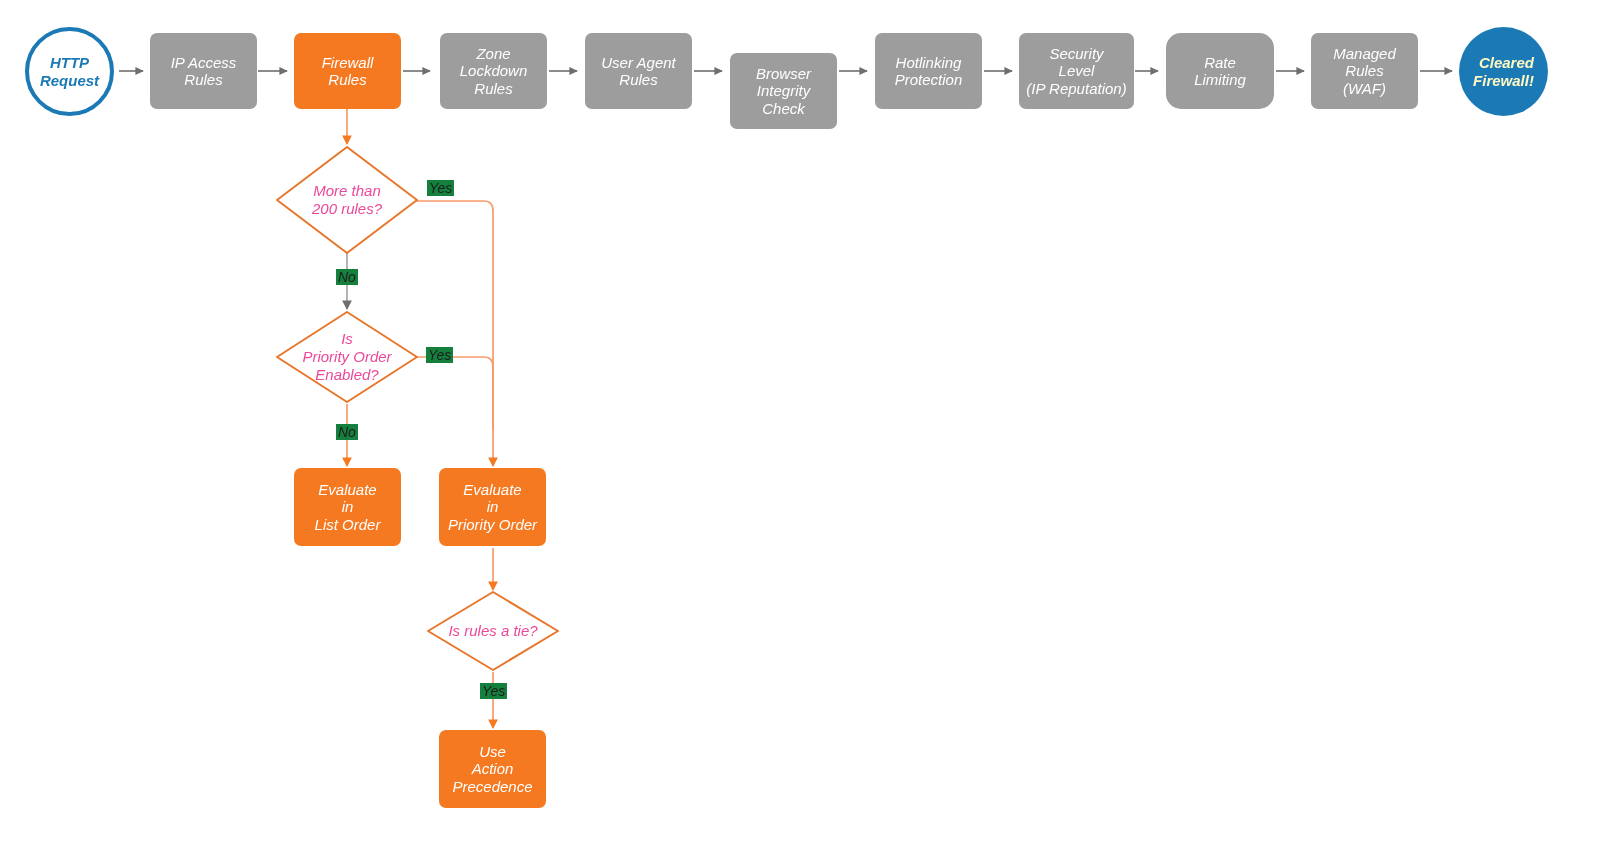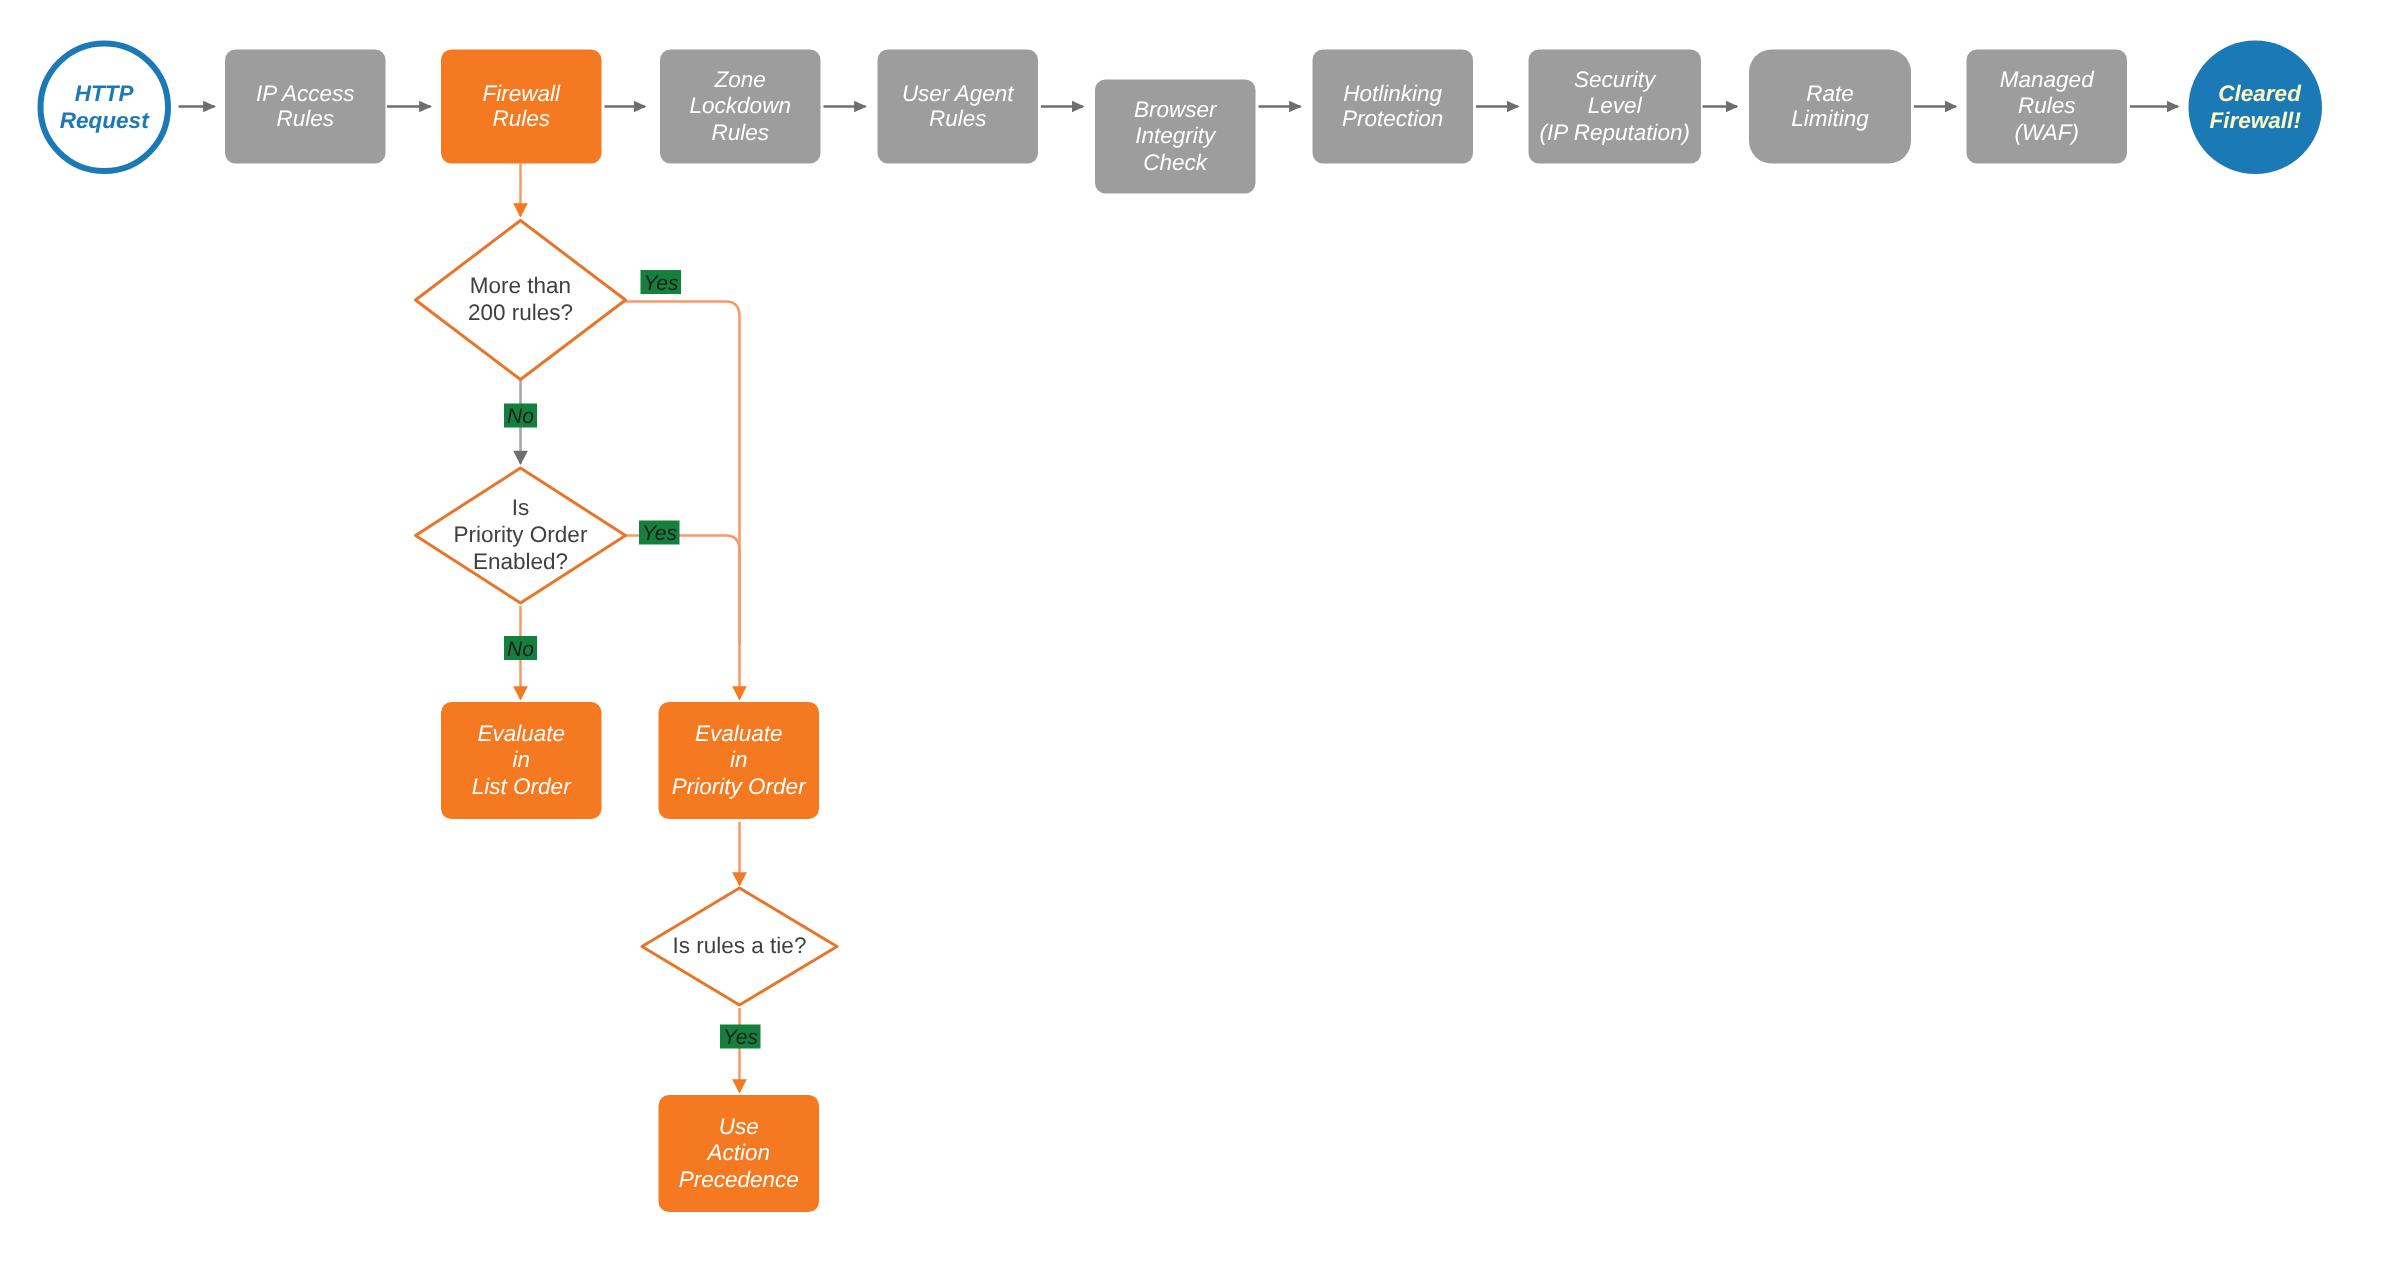--- a/index.html
+++ b/index.html
@@ -73,23 +73,24 @@
   .decision .dia-label {
     position: absolute;
     left: 0; top: 0;
     width: 100%;
     height: 100%;
     display: flex;
     align-items: center;
     justify-content: center;
     text-align: center;
     font-size: 15px;
-    color: #404040;
+    color: #ec4899;
     line-height: 1.18;
     white-space: pre-line;
+    font-style: italic;
   }
 
   .edge-label {
     position: absolute;
     font-size: 14px;
     font-style: italic;
     color: #1d1d1d;
     background: #15803d;
     padding: 0 2px;
     white-space: nowrap;

